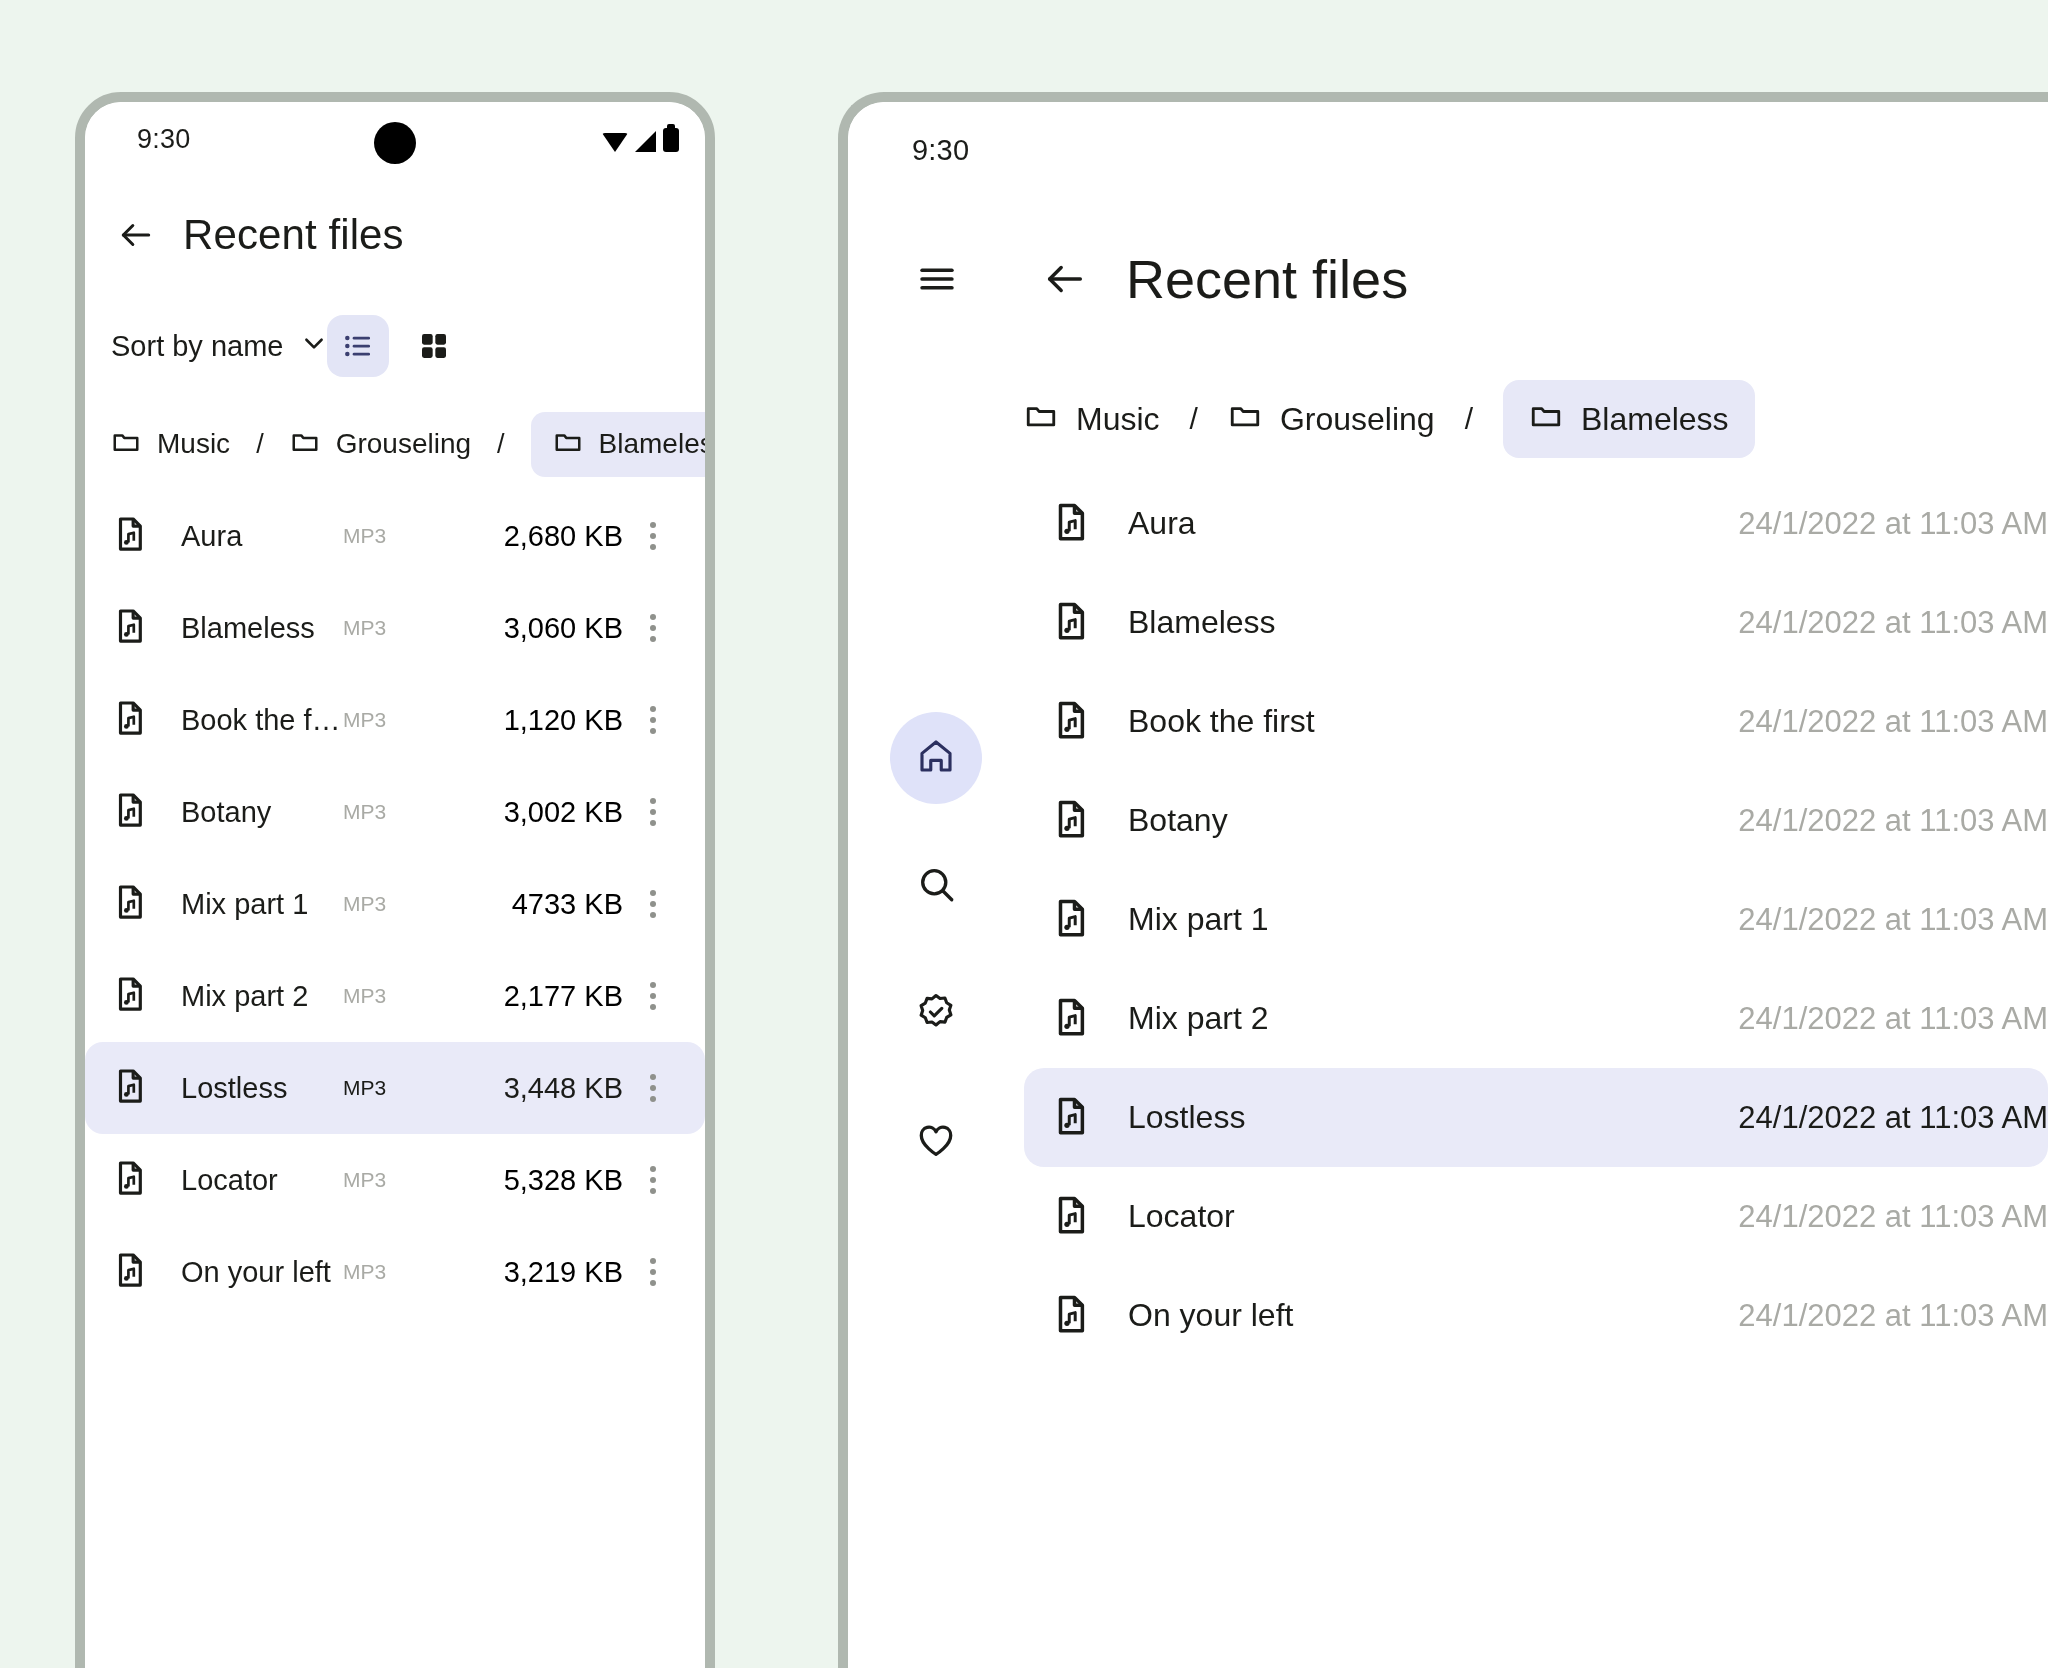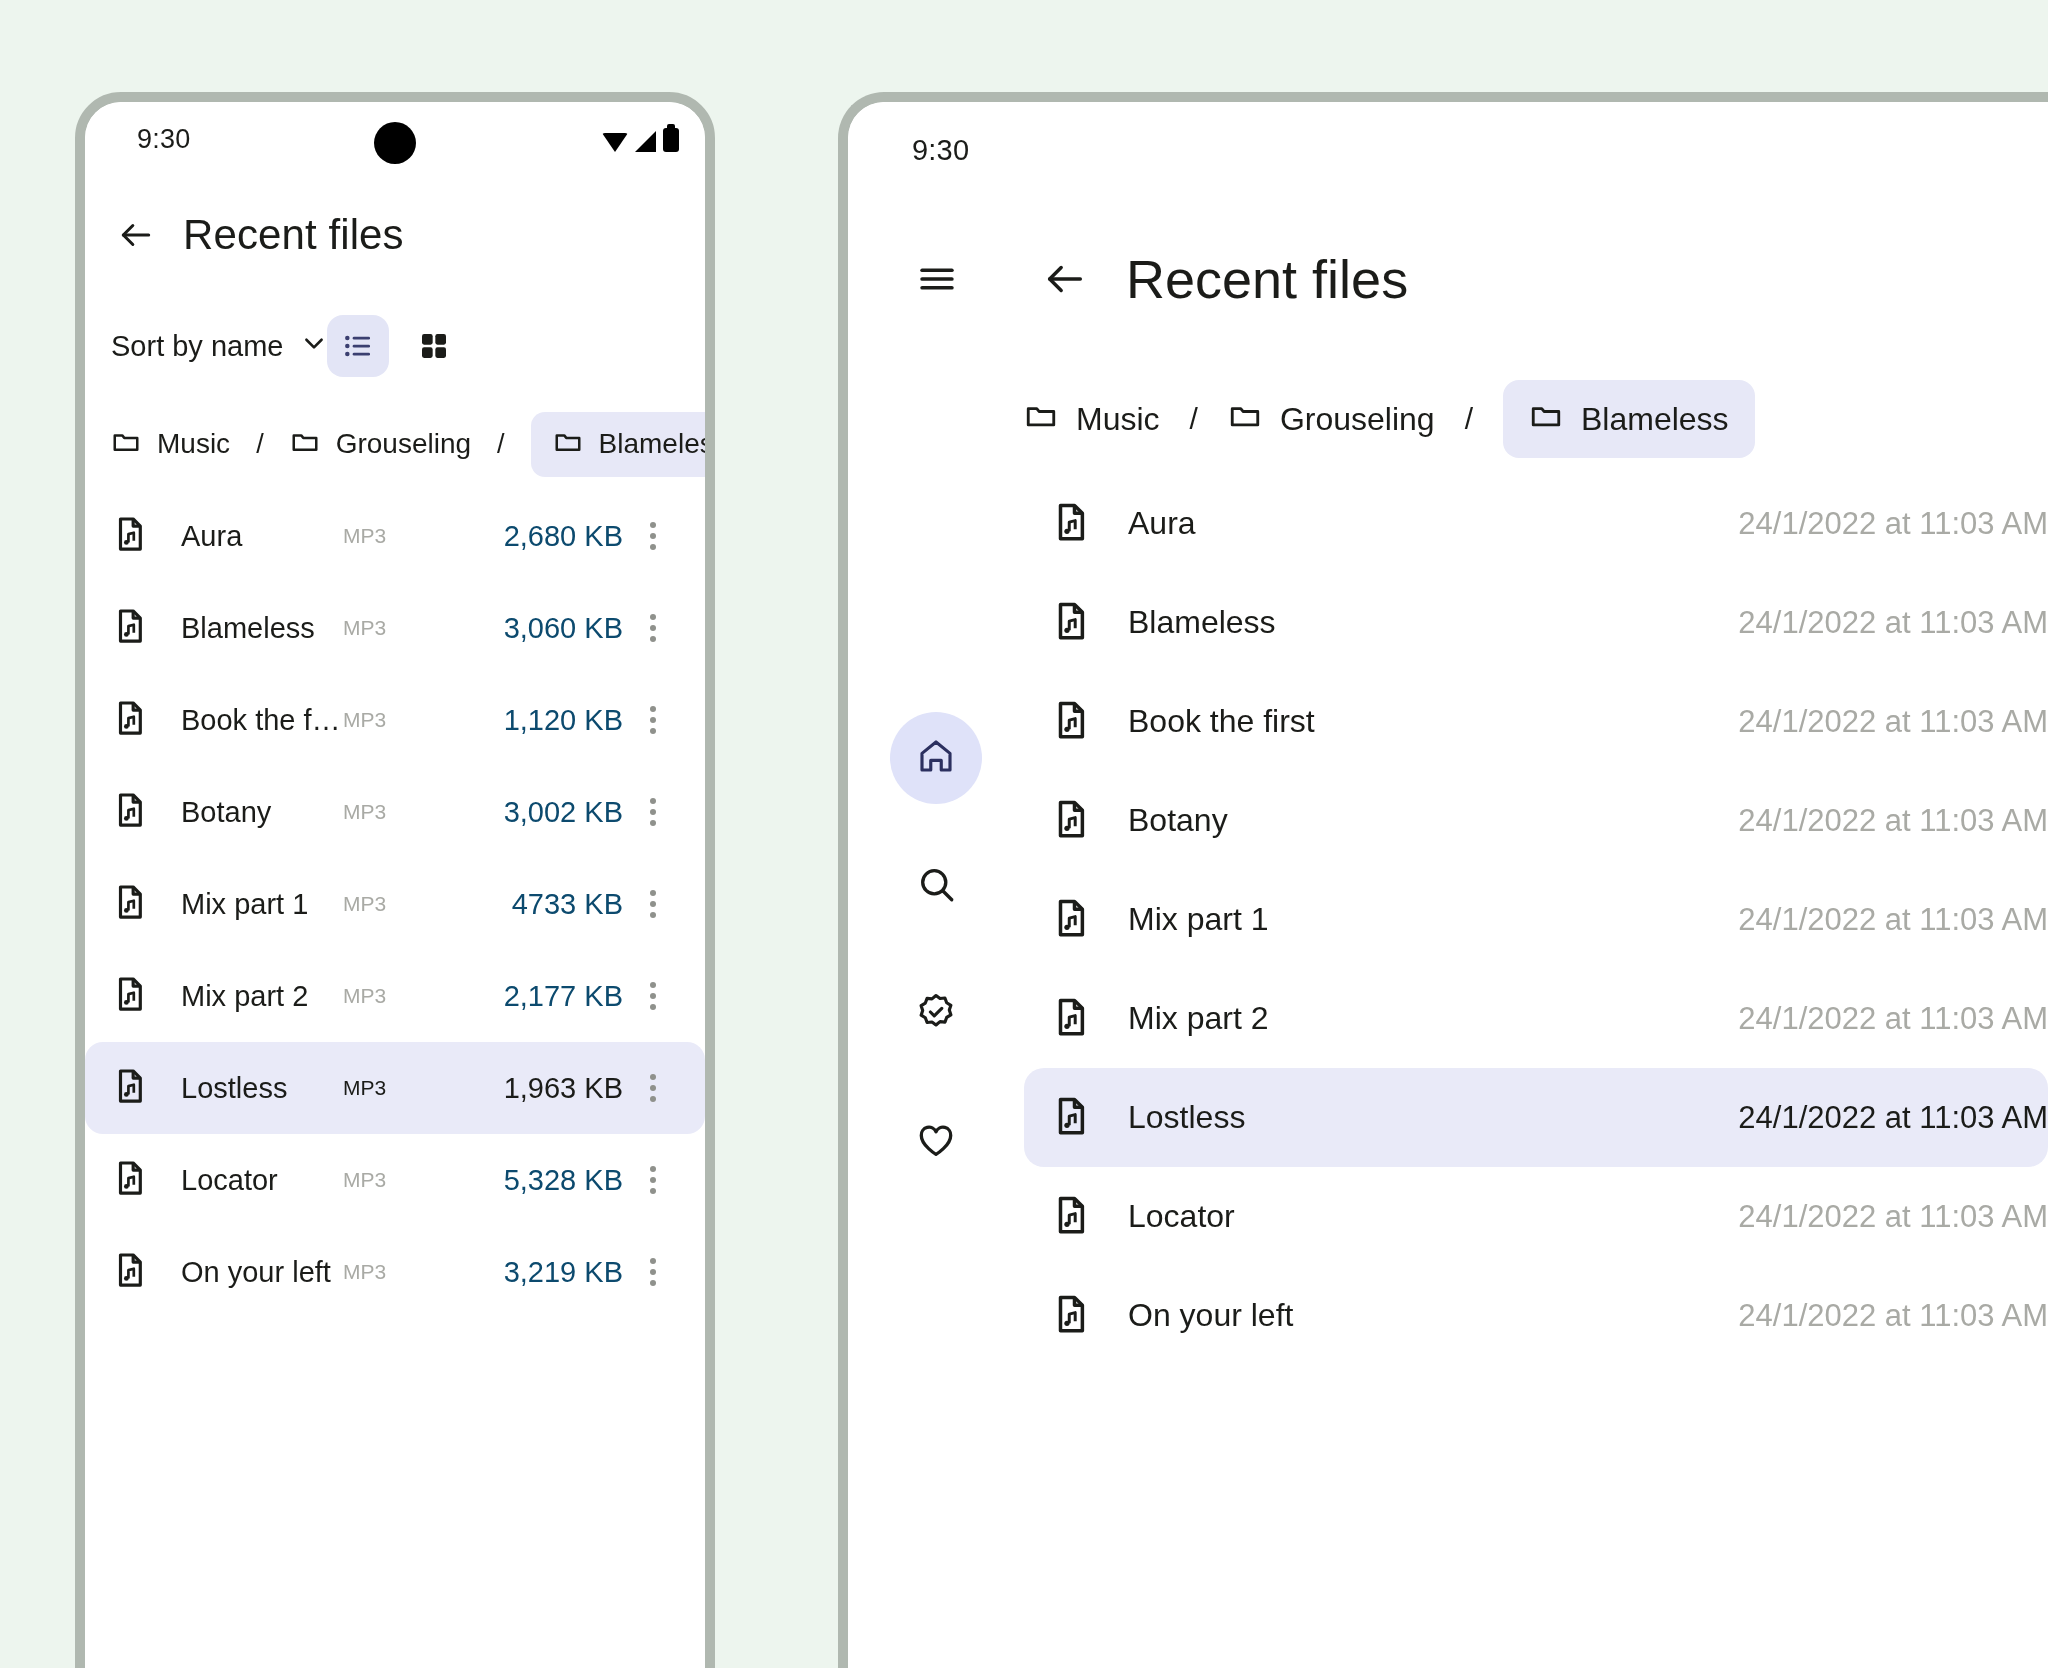--- a/index.html
+++ b/index.html
@@ -153,21 +153,21 @@
     font-size: 29px; color: #1b1c19;
     padding-left: 22px;
     overflow: hidden; text-overflow: ellipsis; white-space: nowrap;
   }
   .f-type {
     width: 120px; flex-shrink: 0;
     font-size: 21px; color: #a9aaa5;
   }
   .f-size {
     width: 160px; flex-shrink: 0;
-    font-size: 29px; color: #0c4a6e;
+    font-size: 29px; color: #000000;
     text-align: right;
   }
   .filerow.selected .f-type,
   .filerow.selected .f-size { color: #1b1c19; }
   .f-more {
     width: 60px; flex-shrink: 0;
     display: flex; align-items: center; justify-content: center;
   }
   .dots { display: flex; flex-direction: column; gap: 5px; align-items: center; }
   .dots i { width: 6px; height: 6px; border-radius: 50%; background: #8f918c; display:block; }
@@ -439,21 +439,21 @@
           <div class="f-icon">
             <span><svg width="38" height="38" viewBox="0 0 24 24" fill="none" stroke="#1b1c19" stroke-width="2" stroke-linejoin="round">
                 <path d="M6 2.5h8l4.5 4.5v14.5H6z"></path>
                 <path d="M14 2.5V7h4.5"></path>
                 <path d="M11 17.3v-5.2l3.4-.9v5" stroke-width="1.7"></path>
                 <circle cx="9.7" cy="17.3" r="1.5" fill="#1b1c19" stroke="none"></circle>
               </svg></span>
           </div>
           <div class="f-name">Lostless</div>
           <div class="f-type">MP3</div>
-          <div class="f-size">1,963 KB</div>
+          <div class="f-size">3,448 KB</div>
           <div class="f-more">
             <div class="dots">
               <i></i>
               <i></i>
               <i></i>
             </div>
           </div>
         </div>
         <div class="filerow">
           <div class="f-icon">

